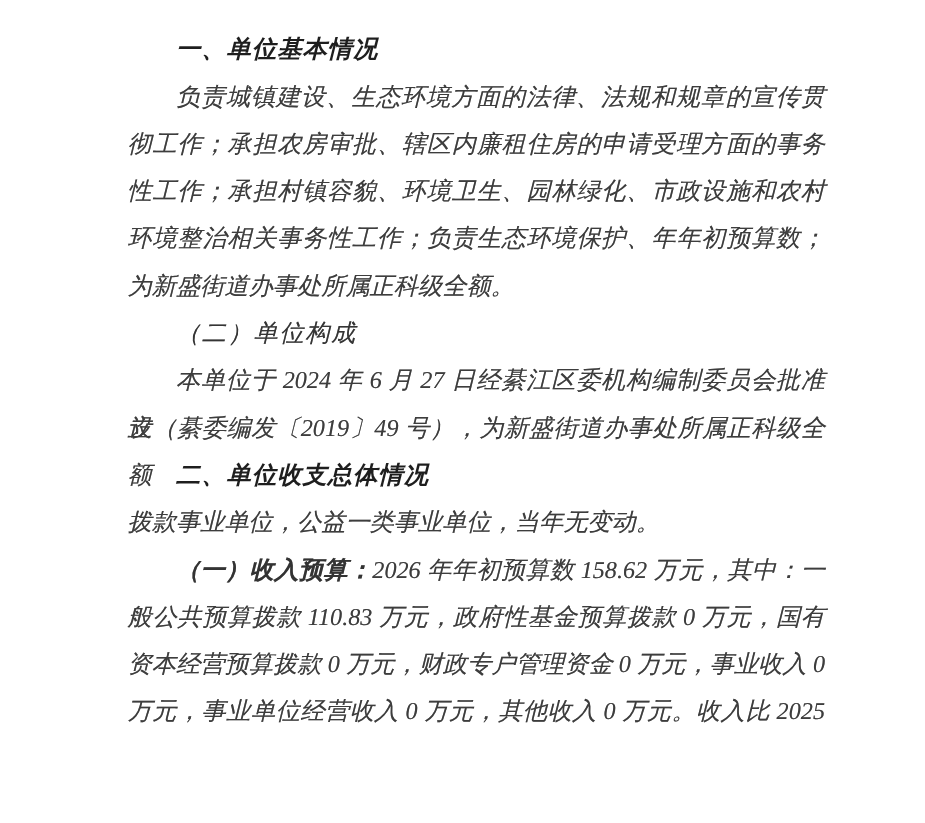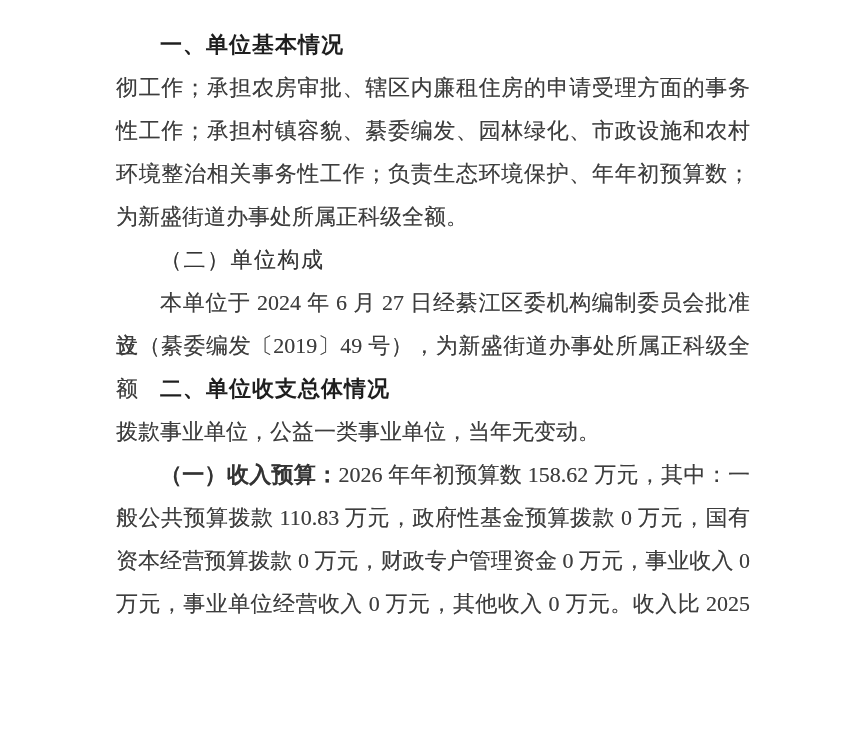--- a/index.html
+++ b/index.html
@@ -22,20 +22,21 @@
     font-family: "Liberation Serif", "DejaVu Serif", serif;
     font-size: 22px;
     color: #3d3d3d;
     text-shadow: 0 0 0.5px rgba(70,70,70,0.55);
   }
   .line {
     height: 43px;
     line-height: 43px;
     white-space: nowrap;
     text-align: left;
+    font-style: italic;
   }
   .line.wrap { white-space: normal; }
   .line.justify {
     text-align: justify;
     text-align-last: justify;
     white-space: normal;
   }
   .line.indent { text-indent: 2em; }
   .heading {
     font-family: "Liberation Sans", "DejaVu Sans", sans-serif;
@@ -53,22 +54,23 @@
     font-weight: 700;
     color: #333333;
   }
 </style>
 </head>
 <body>
 
 <div id="page">
   <div id="doc">
       <div class="line indent heading">一、单位基本情况</div>
+      <div class="line justify indent">负责城镇建设、生态环境方面的法律、法规和规章的宣传贯</div>
       <div class="line justify">彻工作；承担农房审批、辖区内廉租住房的申请受理方面的事务</div>
-      <div class="line justify">性工作；承担村镇容貌、綦委编发、园林绿化、市政设施和农村</div>
+      <div class="line justify">性工作；承担村镇容貌、环境卫生、园林绿化、市政设施和农村</div>
       <div class="line justify">环境整治相关事务性工作；负责生态环境保护、年年初预算数；</div>
       <div class="line wrap">为新盛街道办事处所属正科级全额。</div>
       <div class="line indent subheading">（二）单位构成</div>
       <div class="line justify indent">本单位于 2024 年 6 月 27 日经綦江区委机构编制委员会批准设</div>
       <div class="line justify">立（綦委编发〔2019〕49 号），为新盛街道办事处所属正科级全额</div>
       <div class="line indent heading">二、单位收支总体情况</div>
       <div class="line wrap">拨款事业单位，公益一类事业单位，当年无变动。</div>
       <div class="line justify indent"><span class="bold-prefix">（一）收入预算：</span>2026 年年初预算数 158.62 万元，其中：一</div>
       <div class="line justify">般公共预算拨款 110.83 万元，政府性基金预算拨款 0 万元，国有</div>
       <div class="line justify">资本经营预算拨款 0 万元，财政专户管理资金 0 万元，事业收入 0</div>

